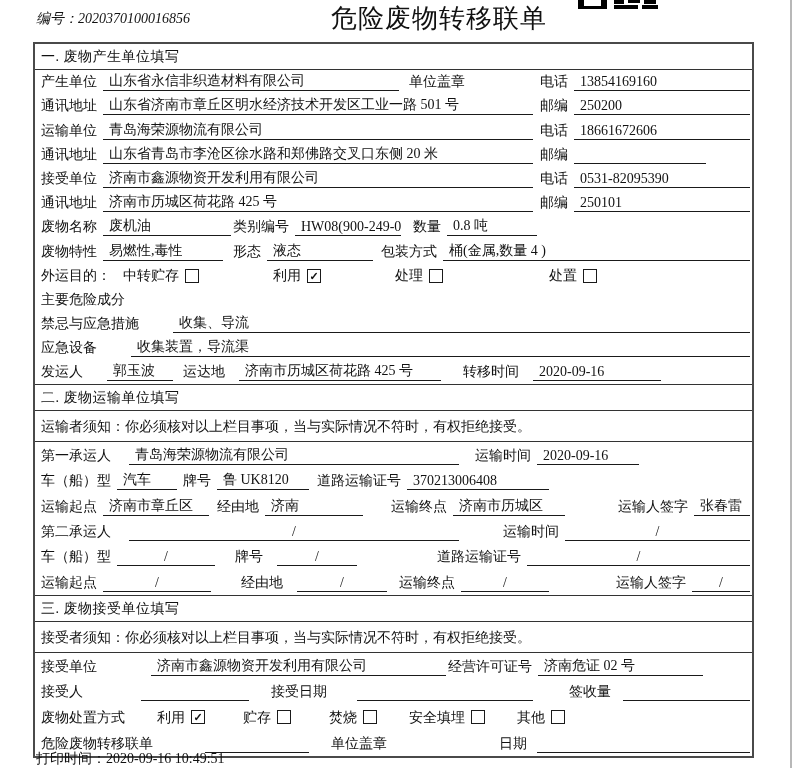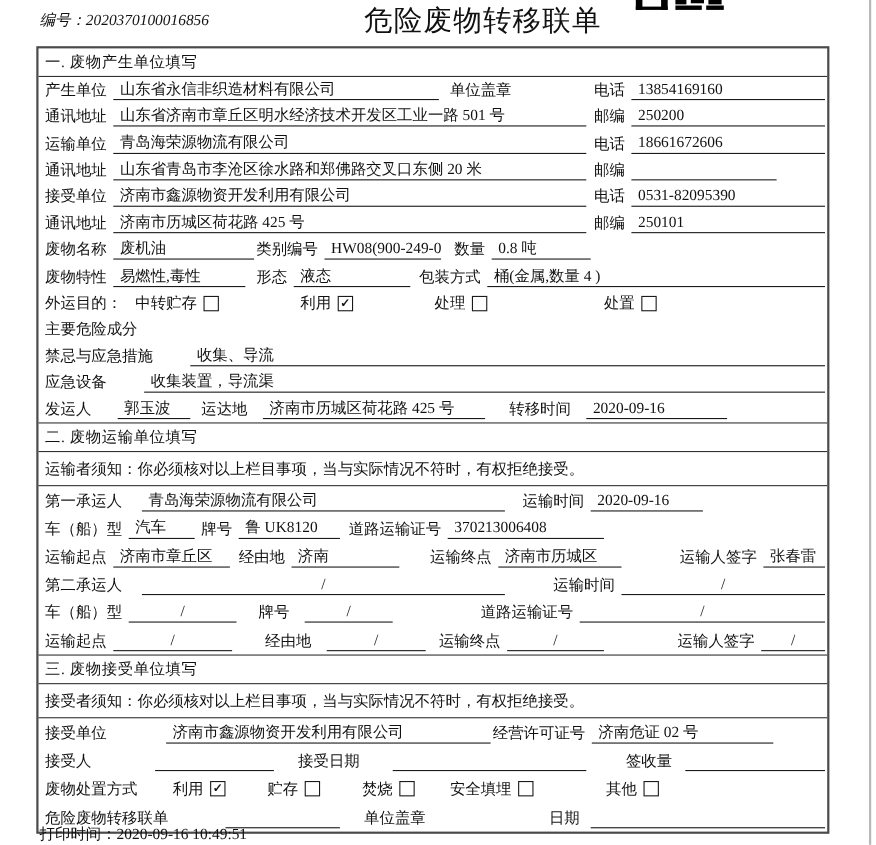--- a/index.html
+++ b/index.html
@@ -248,21 +248,21 @@
     <div class="row">
       <span class="lbl">废物处置方式</span>
       <span class="lbl" style="margin-left:26px">利用</span>
       <span class="cb">✓</span>
       <span class="lbl" style="margin-left:38px">贮存</span>
       <span class="cb"></span>
       <span class="lbl" style="margin-left:38px">焚烧</span>
       <span class="cb"></span>
       <span class="lbl" style="margin-left:32px">安全填埋</span>
       <span class="cb"></span>
-      <span class="lbl" style="margin-left:66px">其他</span>
+      <span class="lbl" style="margin-left:32px">其他</span>
       <span class="cb"></span>
     </div>
 
     <div class="row">
       <span class="lbl">危险废物转移联单</span>
       <span class="val" style="width:104px;margin-left:46px"></span>
       <span class="lbl" style="margin-left:22px">单位盖章</span>
       <span class="lbl" style="margin-left:106px">日期</span>
       <span class="val grow" style="margin-left:4px"></span>
     </div>

